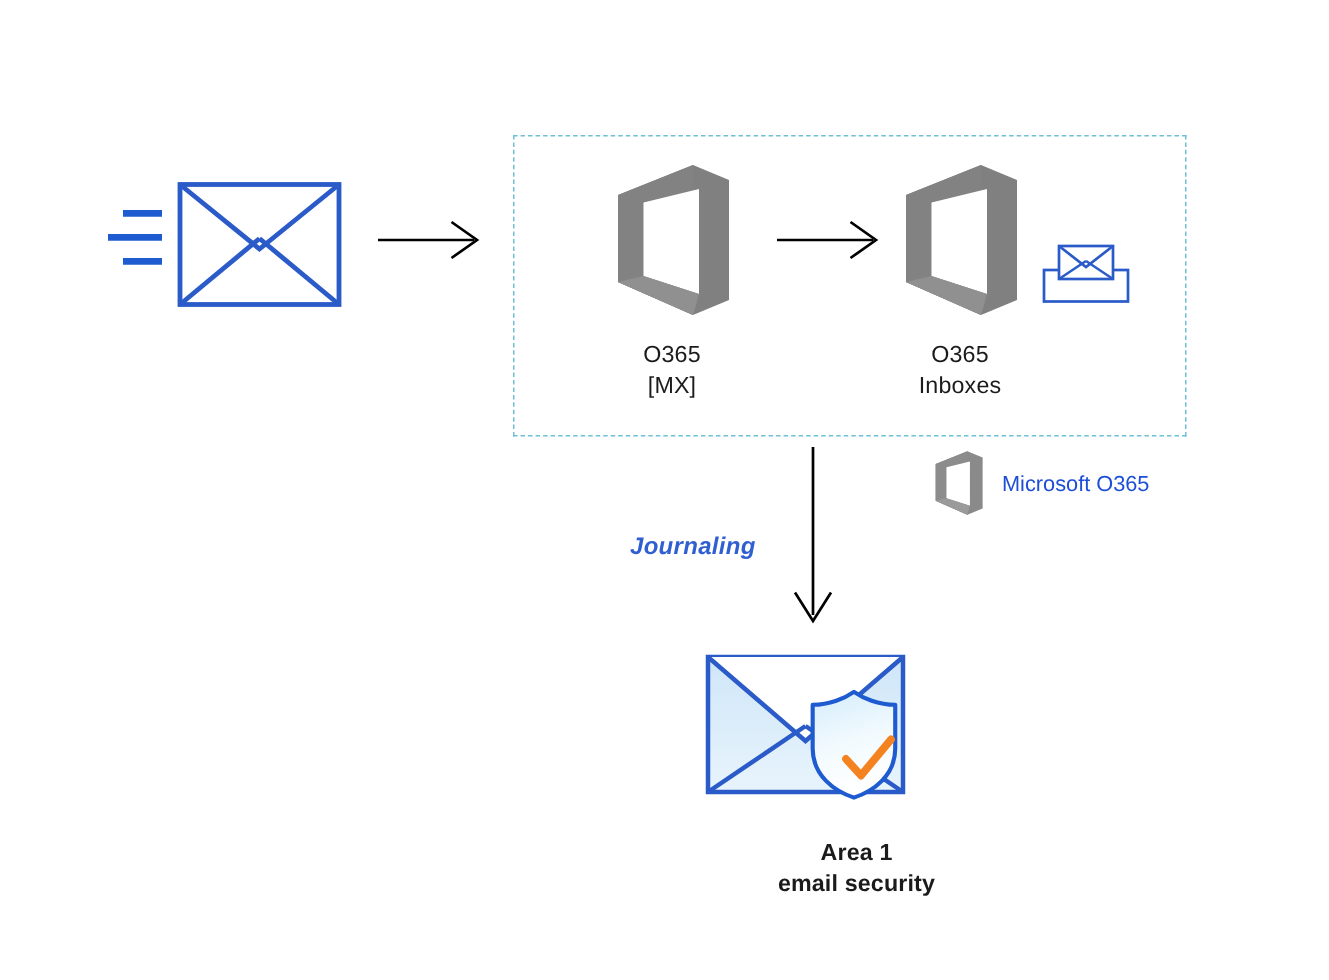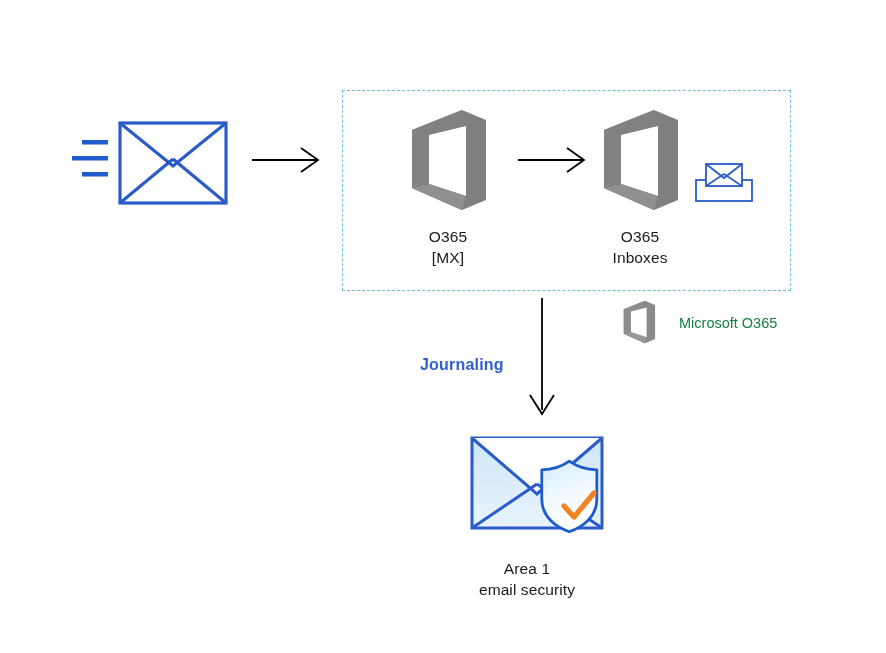--- a/index.html
+++ b/index.html
@@ -36,23 +36,22 @@
     font-family: "Liberation Sans", sans-serif;
     font-size: 16px;
     font-weight: bold;
     color: #2f5fd0;
     letter-spacing: 0.2px;
   }
   .label-legend {
     position: absolute;
     font-family: "Liberation Sans", sans-serif;
     font-size: 14.5px;
-    color: #15803d;
+    color: #1d4ed8;
     white-space: nowrap;
-    margin-left: 11px;
   }
   .dashed-box {
     position: absolute;
     border: 1.6px dashed #6fc0d6;
     box-sizing: border-box;
     background: transparent;
   }
   svg { display: block; overflow: visible; }
 </style>
 </head>
@@ -140,21 +139,21 @@
     </svg>
   </div>
   <div class="label-legend" style="left:668px; top:315px;">Microsoft O365</div>
 
   <div class="node" style="left:518px; top:298px; width:48px; height:122px;">
     <svg width="48" height="122" viewBox="0 0 48 122">
       <path d="M24,0 L24,112" stroke="#000000" stroke-width="1.8" fill="none"></path>
       <path d="M12,97 L24,116 L36,97" stroke="#000000" stroke-width="1.8" fill="none" stroke-linejoin="miter"></path>
     </svg>
   </div>
-  <div class="label-journaling" style="left:420px; top:356px;">Journaling</div>
+  <div class="label-journaling" style="left:420px; top:356px;font-style:italic;">Journaling</div>
 
   <div class="node" style="left:468px; top:432px; width:168px; height:112px;">
     <svg width="168" height="112" viewBox="0 0 168 112">
       <defs>
         <linearGradient id="envGrad" x1="0" y1="0" x2="0" y2="1">
           <stop offset="0%" stop-color="#cfe6f8"></stop>
           <stop offset="100%" stop-color="#e8f4fc"></stop>
         </linearGradient>
         <linearGradient id="shieldGrad" x1="0" y1="0" x2="0.25" y2="1">
           <stop offset="0%" stop-color="#d4ecfb"></stop>
@@ -172,16 +171,16 @@
       <path d="M4,96 L69,52" fill="none" stroke="#2a5bc8" stroke-width="3"></path>
       <path d="M134,96 L69,52" fill="none" stroke="#2a5bc8" stroke-width="3"></path>
 
       <path d="M118,38 C131,38 143,33 150,28 C157,33 169,38 182,38
                L182,72 C182,93 165,105 150,110
                C135,105 118,93 118,72 Z" transform="translate(-32,0) scale(0.86) translate(5,6)" fill="url(#shieldGrad)" stroke="#1f5bd0" stroke-width="3.2" stroke-linejoin="round"></path>
 
       <path d="M96,74 L106,85 L126,61" fill="none" stroke="#f58220" stroke-width="5.2" stroke-linecap="round" stroke-linejoin="round"></path>
     </svg>
   </div>
-  <div class="label" style="left:447px; top:558px; width:160px;">Area 1
+  <div class="label" style="left:491px; top:558px; width:160px;font-weight:bold;">Area 1
 email security</div>
 
 </div>
 
 </body></html>

